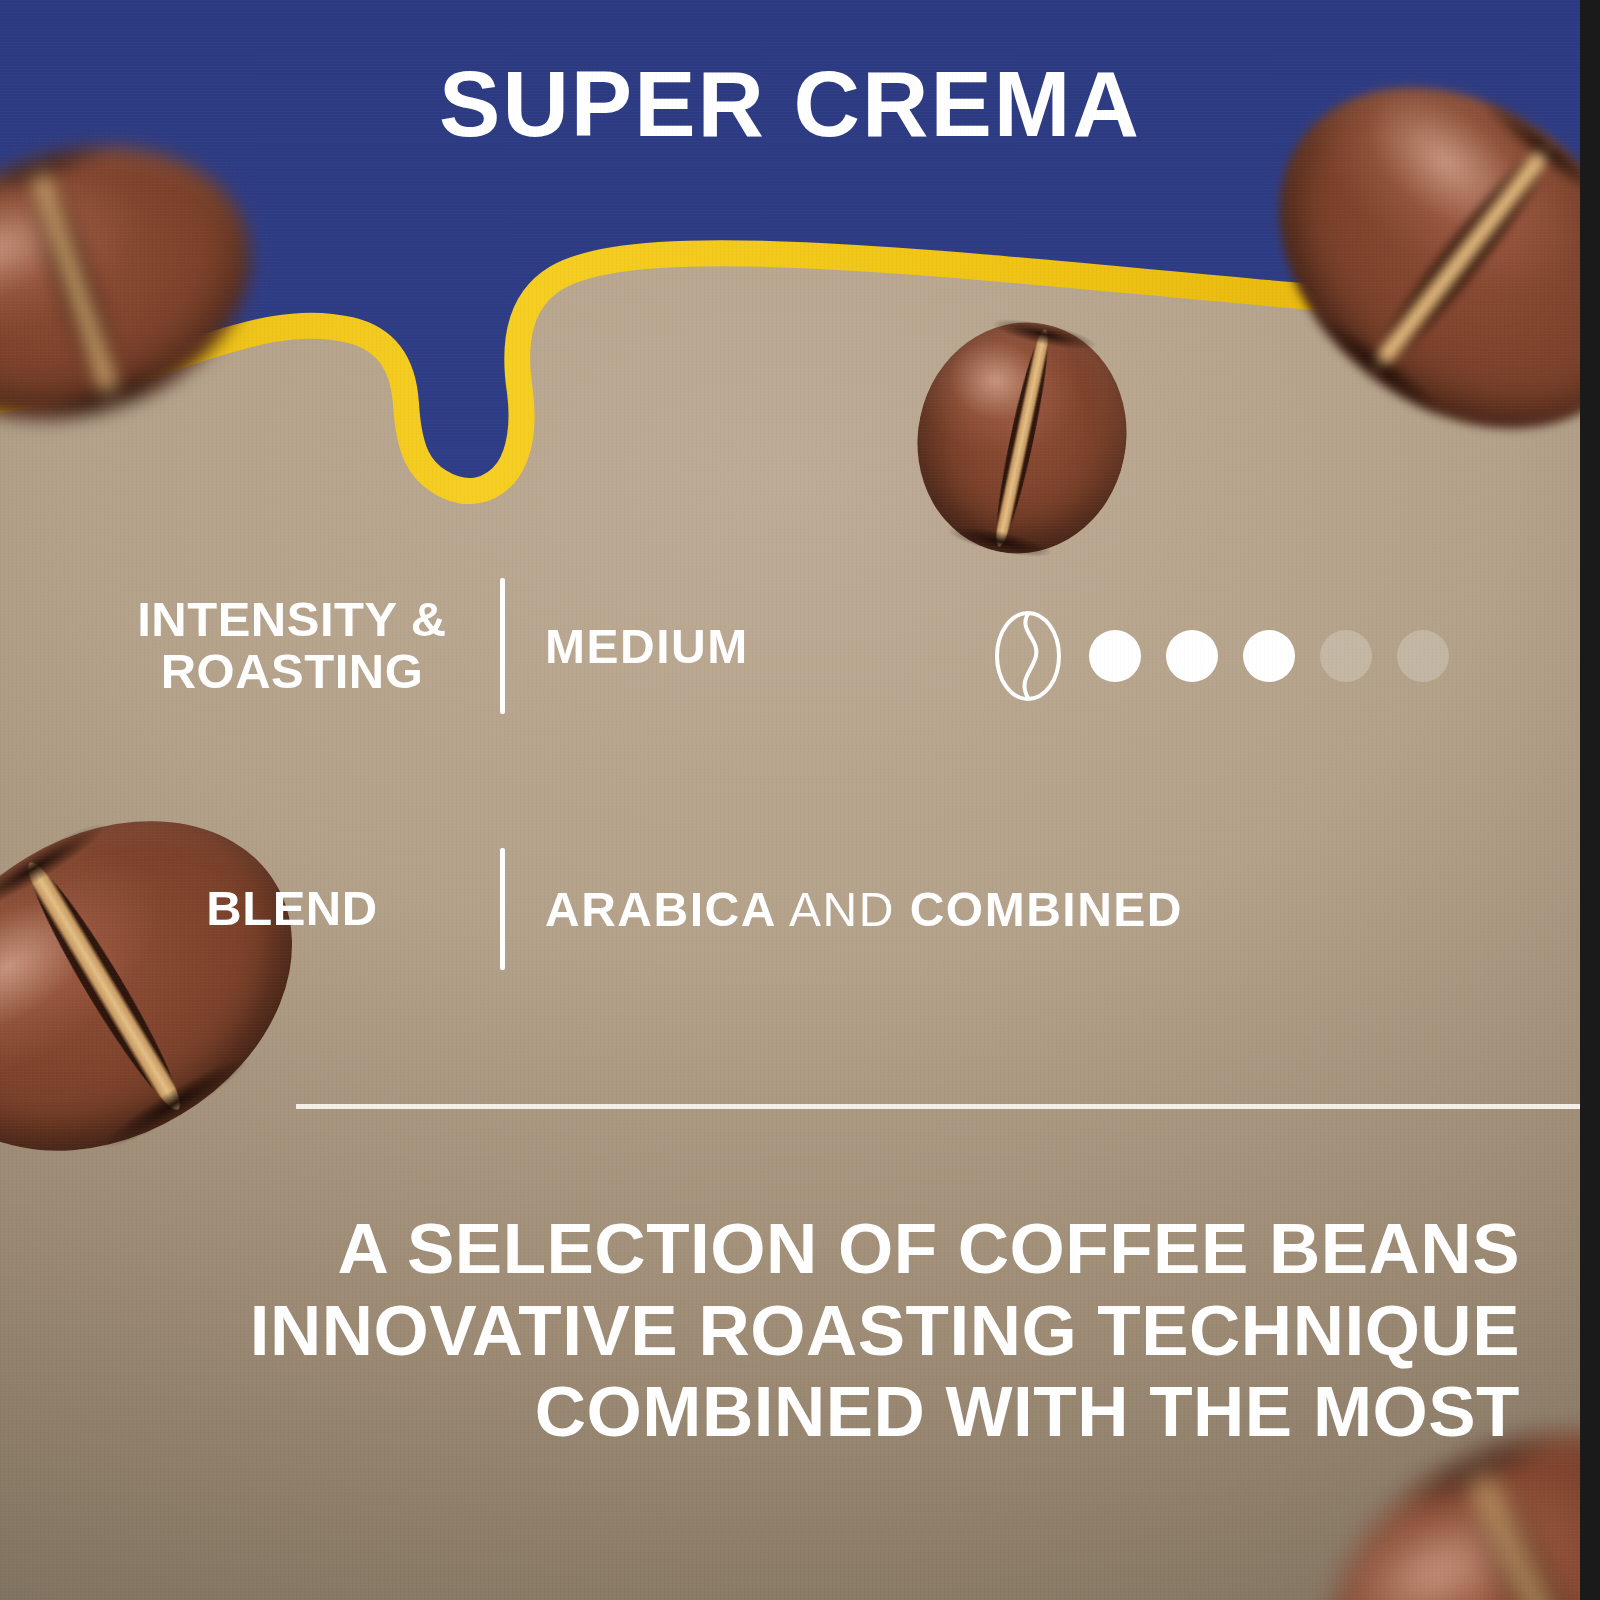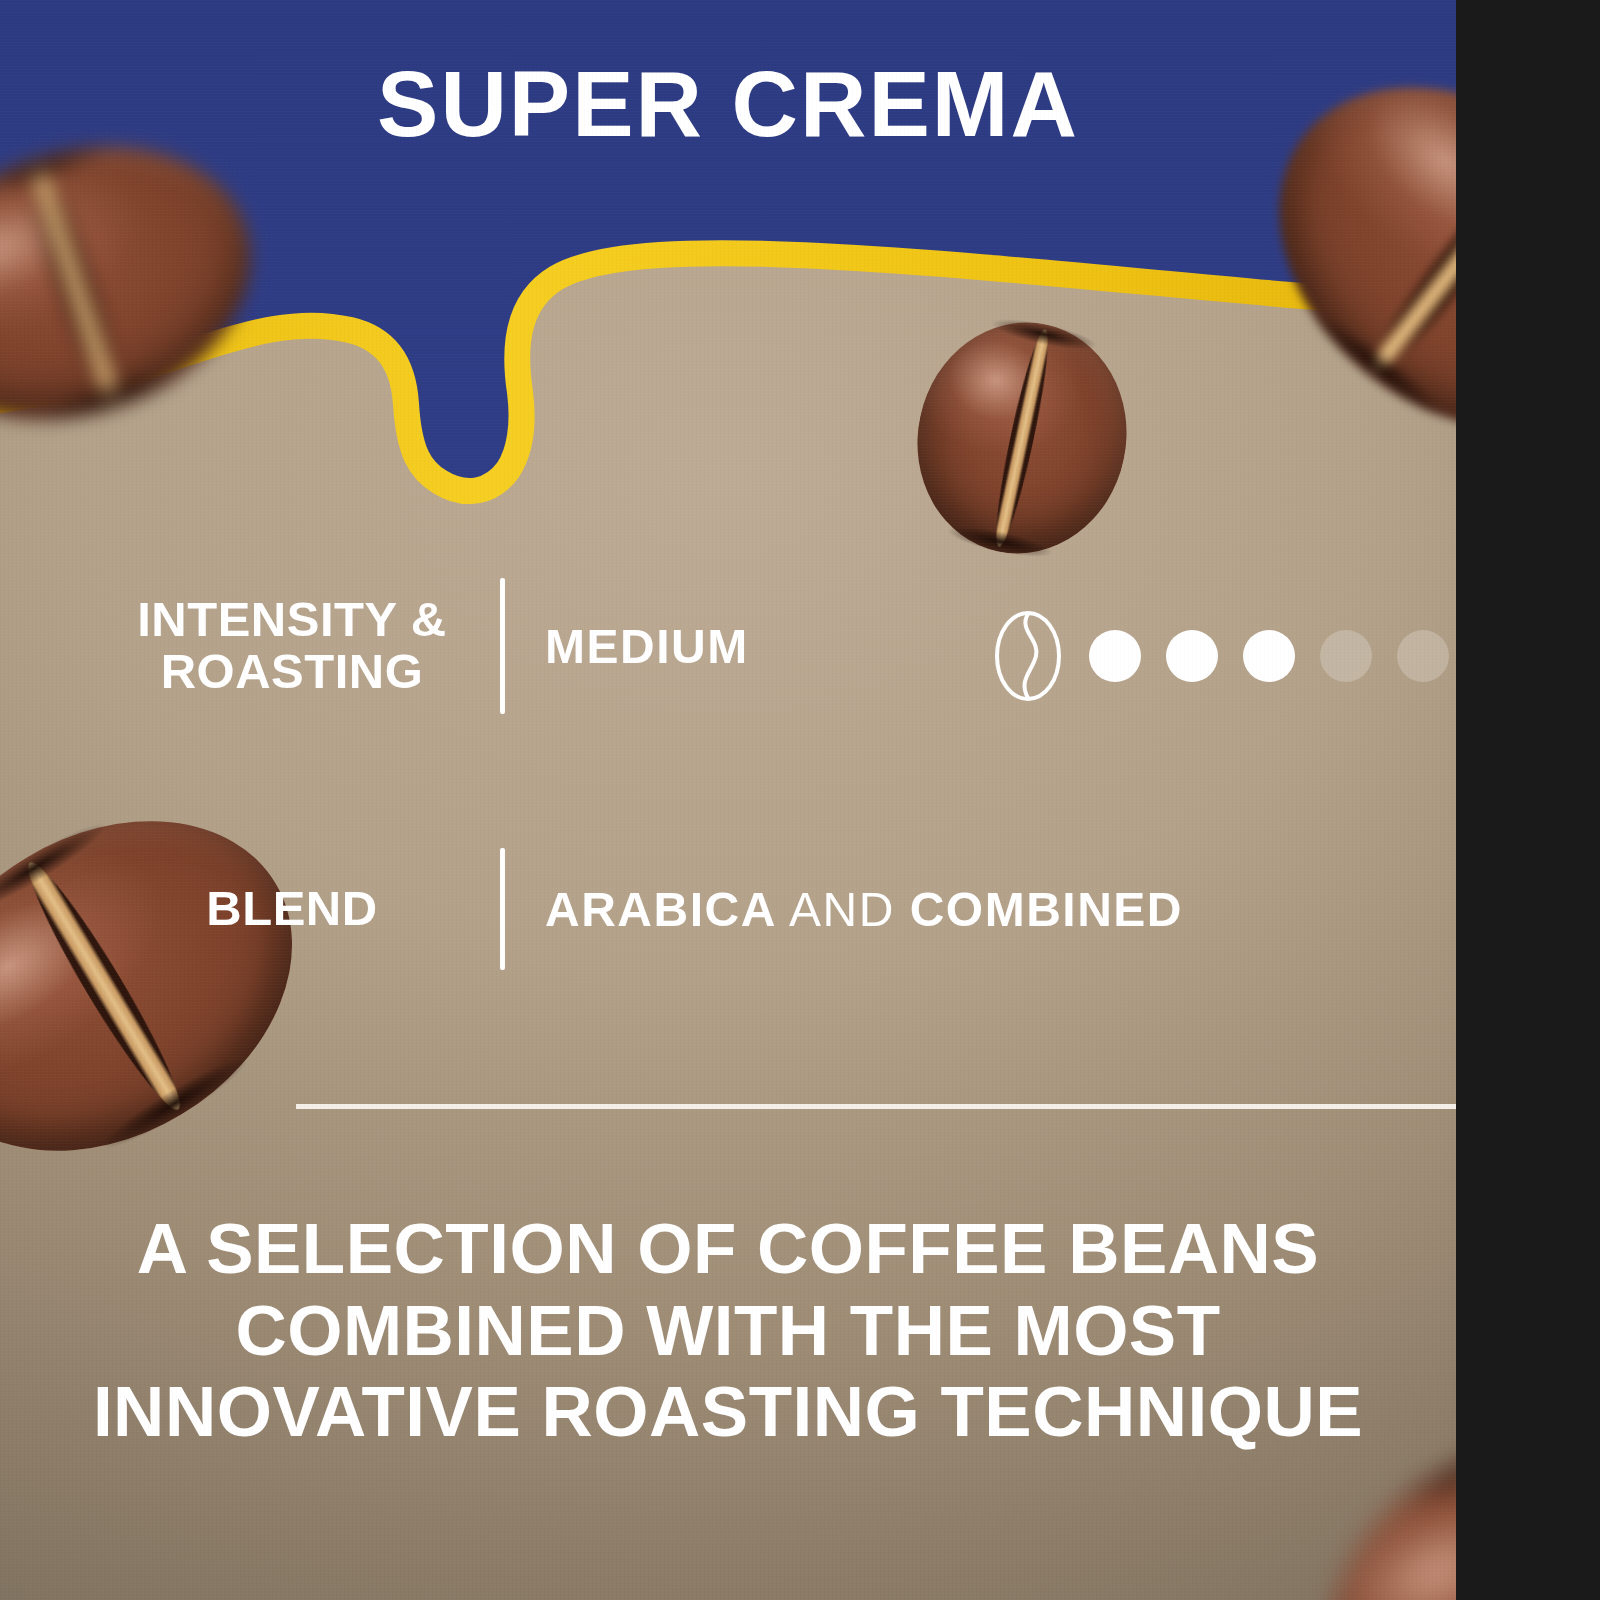--- a/index.html
+++ b/index.html
@@ -2,21 +2,21 @@
 <html><head>
 <meta charset="utf-8">
 <style>
   html, body {
     margin: 0;
     padding: 0;
     background: #1a1a1a;
   }
   #stage {
     position: relative;
-    width: 1456px;
+    width: 1580px;
     height: 1600px;
     overflow: hidden;
     font-family: "Liberation Sans", sans-serif;
     background: #2f3f87;
   }
 
   
   .bg-blue {
     position: absolute;
     inset: 0;
@@ -175,21 +175,21 @@
     height: 5px;
     background: #f4efe8;
   }
 
   
   .tagline {
     position: absolute;
     left: 60px;
     right: 60px;
     top: 1208px;
-    text-align: center;
+    text-align: right;
     color: #ffffff;
     font-weight: 700;
     font-size: 71px;
     line-height: 1.15;
     letter-spacing: .5px;
   }
   .tagline div { white-space: nowrap; }
 </style>
 </head>
 <body>
@@ -261,18 +261,18 @@
   <div class="spec-row" id="row-blend">
     <div class="spec-label">BLEND</div>
     <div class="divider-v"></div>
     <div class="spec-value"><span>ARABICA</span><span class="light"> AND </span><span>COMBINED</span></div>
   </div>
 
   <div class="divider-h"></div>
 
   <div class="tagline">
     <div>A SELECTION OF COFFEE BEANS</div>
+    <div>INNOVATIVE ROASTING TECHNIQUE</div>
     <div>COMBINED WITH THE MOST</div>
-    <div>INNOVATIVE ROASTING TECHNIQUE</div>
   </div>
 
   <div class="noise"></div>
 </div>
 
 </body></html>

